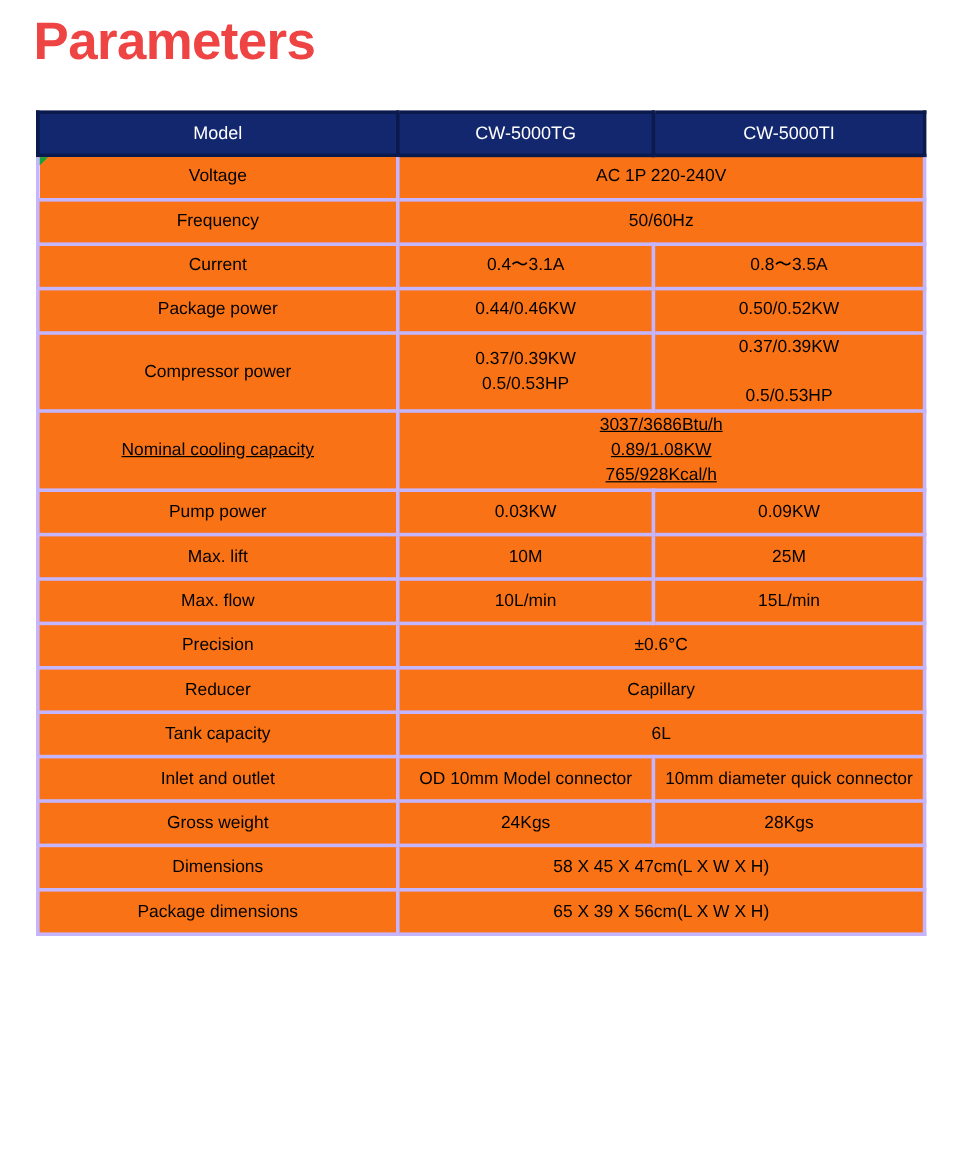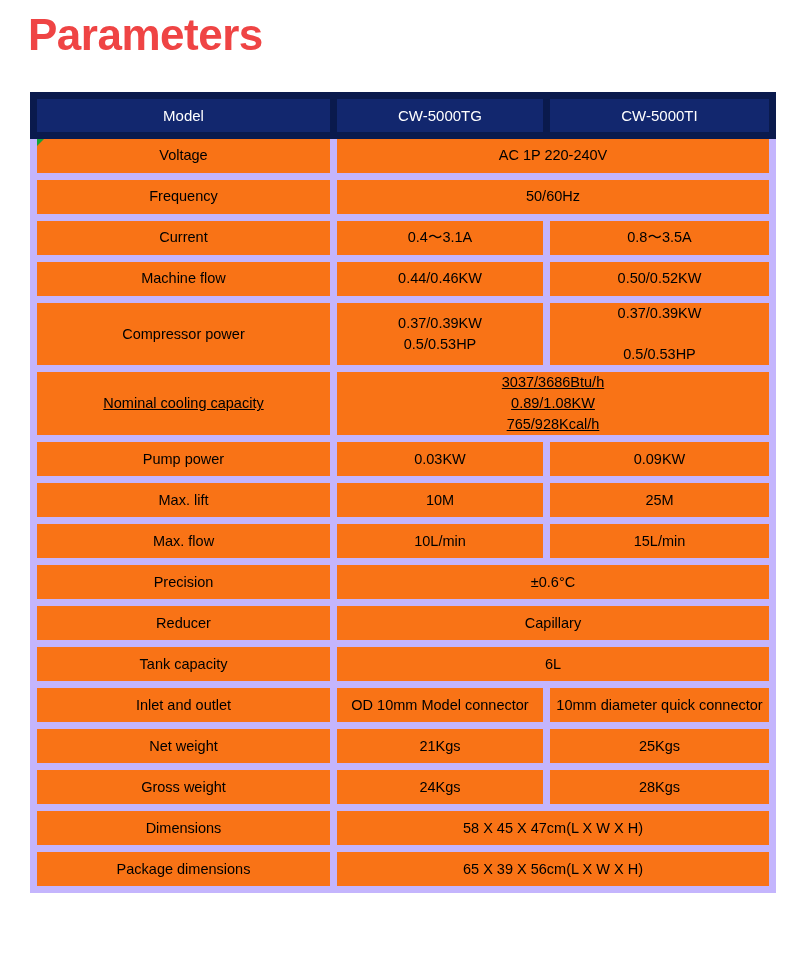--- a/index.html
+++ b/index.html
@@ -42,21 +42,21 @@
     table-layout: fixed;
     font-size: 14.5px;
   }
 
   table.spec-table col.c-label { width: 300px; }
   table.spec-table col.c-tg    { width: 213px; }
   table.spec-table col.c-ti    { width: 226px; }
 
   table.spec-table th,
   table.spec-table td {
-    border: 7px solid #c4b5fd;
+    border: 3px solid #c4b5fd;
     text-align: center;
     vertical-align: middle;
     padding: 0 4px;
     line-height: 1.45;
     word-wrap: break-word;
   }
 
   table.spec-table thead th {
     background: #12276e;
     color: #ffffff;
@@ -123,21 +123,21 @@
         <tr>
           <td>Frequency</td>
           <td colspan="2">50/60Hz</td>
         </tr>
         <tr>
           <td>Current</td>
           <td>0.4〜3.1A</td>
           <td>0.8〜3.5A</td>
         </tr>
         <tr>
-          <td>Machine flow</td>
+          <td>Package power</td>
           <td>0.44/0.46KW</td>
           <td>0.50/0.52KW</td>
         </tr>
         <tr class="r-compressor">
           <td>Compressor power</td>
           <td>
             <span class="cell-lines">
               <span class="l1">0.37/0.39KW</span>
               <span class="l2">0.5/0.53HP</span>
             </span>
@@ -185,25 +185,20 @@
         <tr>
           <td>Tank capacity</td>
           <td colspan="2">6L</td>
         </tr>
         <tr class="r-inlet">
           <td>Inlet and outlet</td>
           <td>OD 10mm Model connector</td>
           <td>10mm diameter quick connector</td>
         </tr>
         <tr>
-          <td>Net weight</td>
-          <td>21Kgs</td>
-          <td>25Kgs</td>
-        </tr>
-        <tr>
           <td>Gross weight</td>
           <td>24Kgs</td>
           <td>28Kgs</td>
         </tr>
         <tr>
           <td>Dimensions</td>
           <td colspan="2">58 X 45 X 47cm(L X W X H)</td>
         </tr>
         <tr>
           <td>Package dimensions</td>

